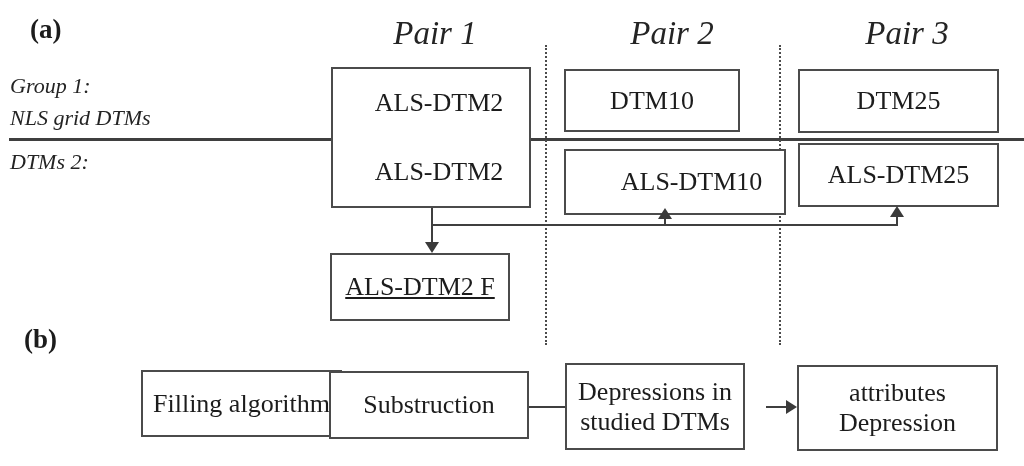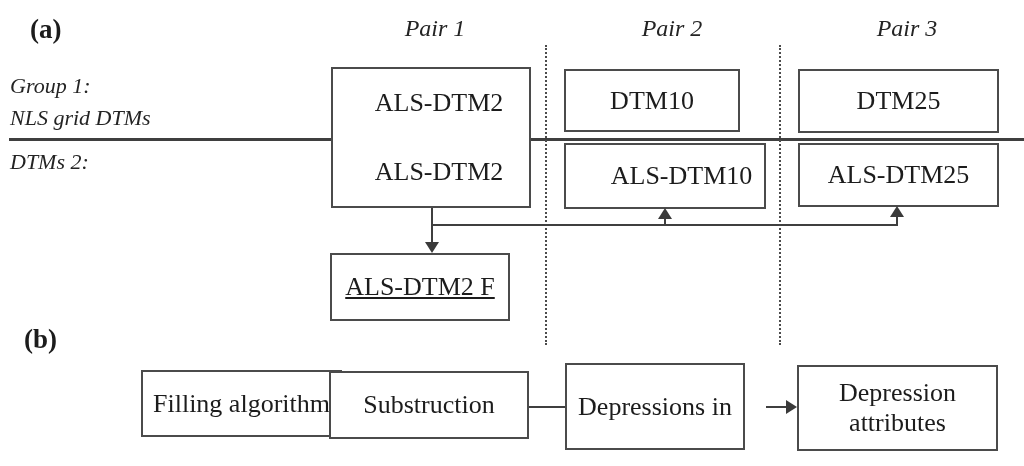--- a/index.html
+++ b/index.html
@@ -15,21 +15,21 @@
     position:absolute;
     font-weight:bold;
     font-size:27px;
     color:#1c1c1c;
   }
   .pair-header{
     position:absolute;
     top:15px;width:200px;
     text-align:center;
     font-style:italic;
-    font-size:24px;
+    font-size:33px;
     color:#242424;
   }
   .group-label{
     position:absolute;
     left:10px;
     font-style:italic;
     font-size:22px;
     line-height:32px;
     color:#242424;
     white-space:nowrap;
@@ -122,21 +122,21 @@
   <div class="dotline" style="left:779px;top:45px;height:300px;"></div>
 
   <div class="box tallbox" style="left:331px;top:67px;width:200px;height:141px;">
     <div class="half">ALS-DTM2</div>
     <div class="half">ALS-DTM2</div>
   </div>
 
   <div class="box" style="left:564px;top:69px;width:176px;height:63px;">
     <span>DTM10</span>
   </div>
-  <div class="box" style="left:564px;top:143px;width:202px;height:66px;padding-left:33px;">
+  <div class="box" style="left:564px;top:149px;width:222px;height:66px;padding-left:33px;">
     <span>ALS-DTM10</span>
   </div>
 
   <div class="box" style="left:798px;top:69px;width:201px;height:64px;">
     <span>DTM25</span>
   </div>
   <div class="box" style="left:798px;top:143px;width:201px;height:64px;">
     <span>ALS-DTM25</span>
   </div>
 
@@ -164,23 +164,24 @@
   <div class="hline" style="left:298px;top:405px;width:31px;height:2px;"></div>
 
   <div class="box" style="left:329px;top:371px;width:200px;height:68px;">
     <span>Substruction</span>
   </div>
 
   <div class="hline" style="left:529px;top:406px;width:36px;height:2px;"></div>
 
   <div class="box" style="left:565px;top:363px;width:180px;height:87px;">
     <div>Depressions in</div>
+    <div>studied DTMs</div>
   </div>
 
   <div class="hline" style="left:766px;top:406px;width:22px;height:2px;"></div>
   <div class="arr right" style="left:786px;top:400px;"></div>
 
   <div class="box" style="left:797px;top:365px;width:201px;height:86px;">
+    <div>attributes</div>
     <div>Depression</div>
-    <div>attributes</div>
   </div>
 
 </div>
 
 </body></html>

